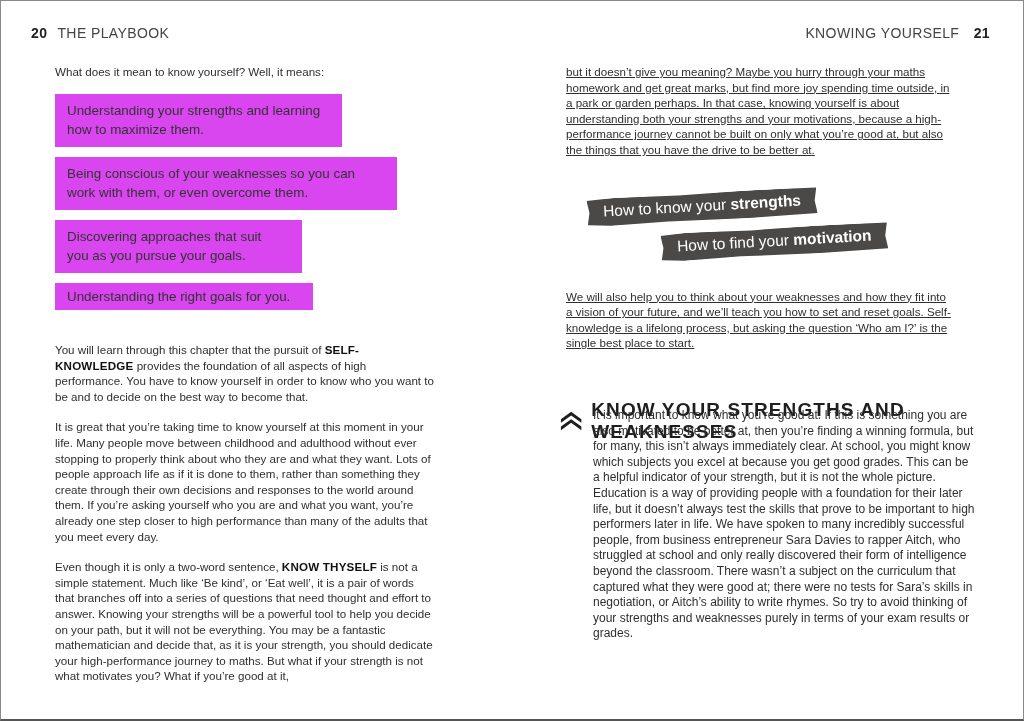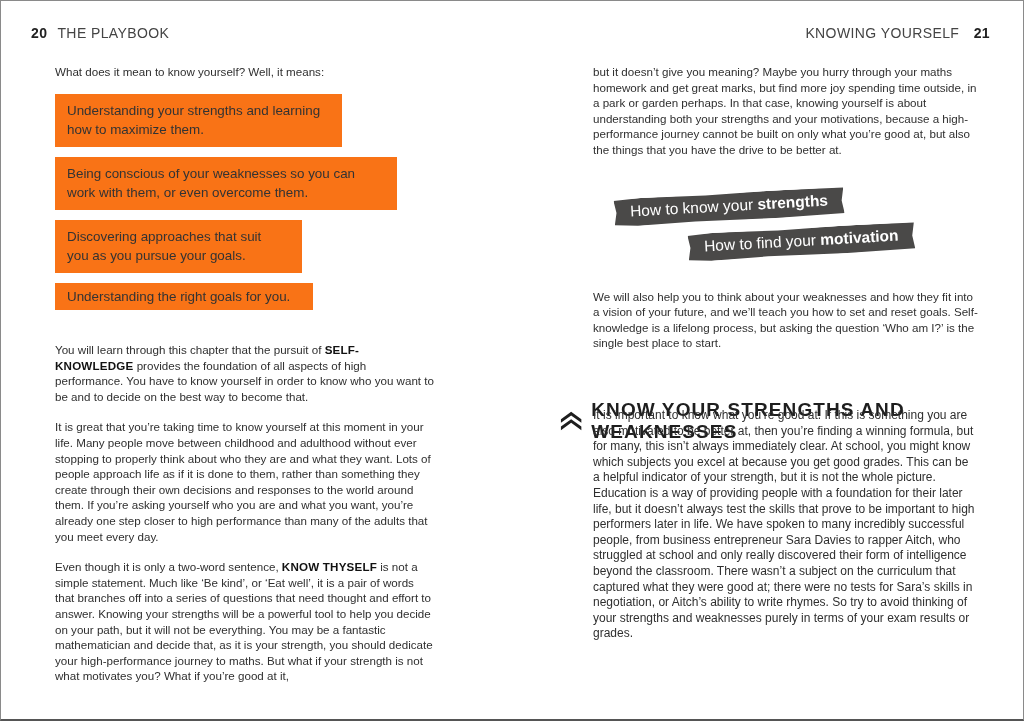--- a/index.html
+++ b/index.html
@@ -15,26 +15,26 @@
     position: absolute; top: 25px; font-size: 14px; letter-spacing: 0.4px; color: #444;
   }
   .page-header .num { font-weight: bold; color: #222; }
   .hdr-left { left: 31px; }
   .hdr-right { right: 34px; text-align: right; }
   .hdr-right .num { margin-left: 10px; }
   .hdr-left .num { margin-right: 6px; }
 
   .col { position: absolute; font-size: 11.6px; line-height: 15.6px; color: #2f2f2f; }
   .col-left { left: 55px; top: 64px; width: 380px; }
-  .col-right { left: 593px; top: 64px; width: 385px; }
+  .col-right { left: 566px; top: 64px; width: 385px; text-decoration: underline; }
 
   .col p { margin: 0; }
   .intro { margin-bottom: 14px !important; }
   .callout {
-    background: #f97316; font-size: 13.4px; line-height: 19.5px; color: #333;
+    background: #d946ef; font-size: 13.4px; line-height: 19.5px; color: #333;
     padding: 7px 20px 7px 12px; margin-bottom: 10px; display: inline-block;
   }
   .callout-wrap { margin-bottom: 0; }
   .c1 { width: 255px; }
   .c2 { width: 310px; }
   .c3 { width: 215px; }
   .c4 { width: 226px; padding-top: 4px; padding-bottom: 4px; }
   .para { margin-top: 14px !important; }
   .gap { height: 15px; }
   b.hl { font-weight: bold; color: #111; letter-spacing: 0.2px; }

